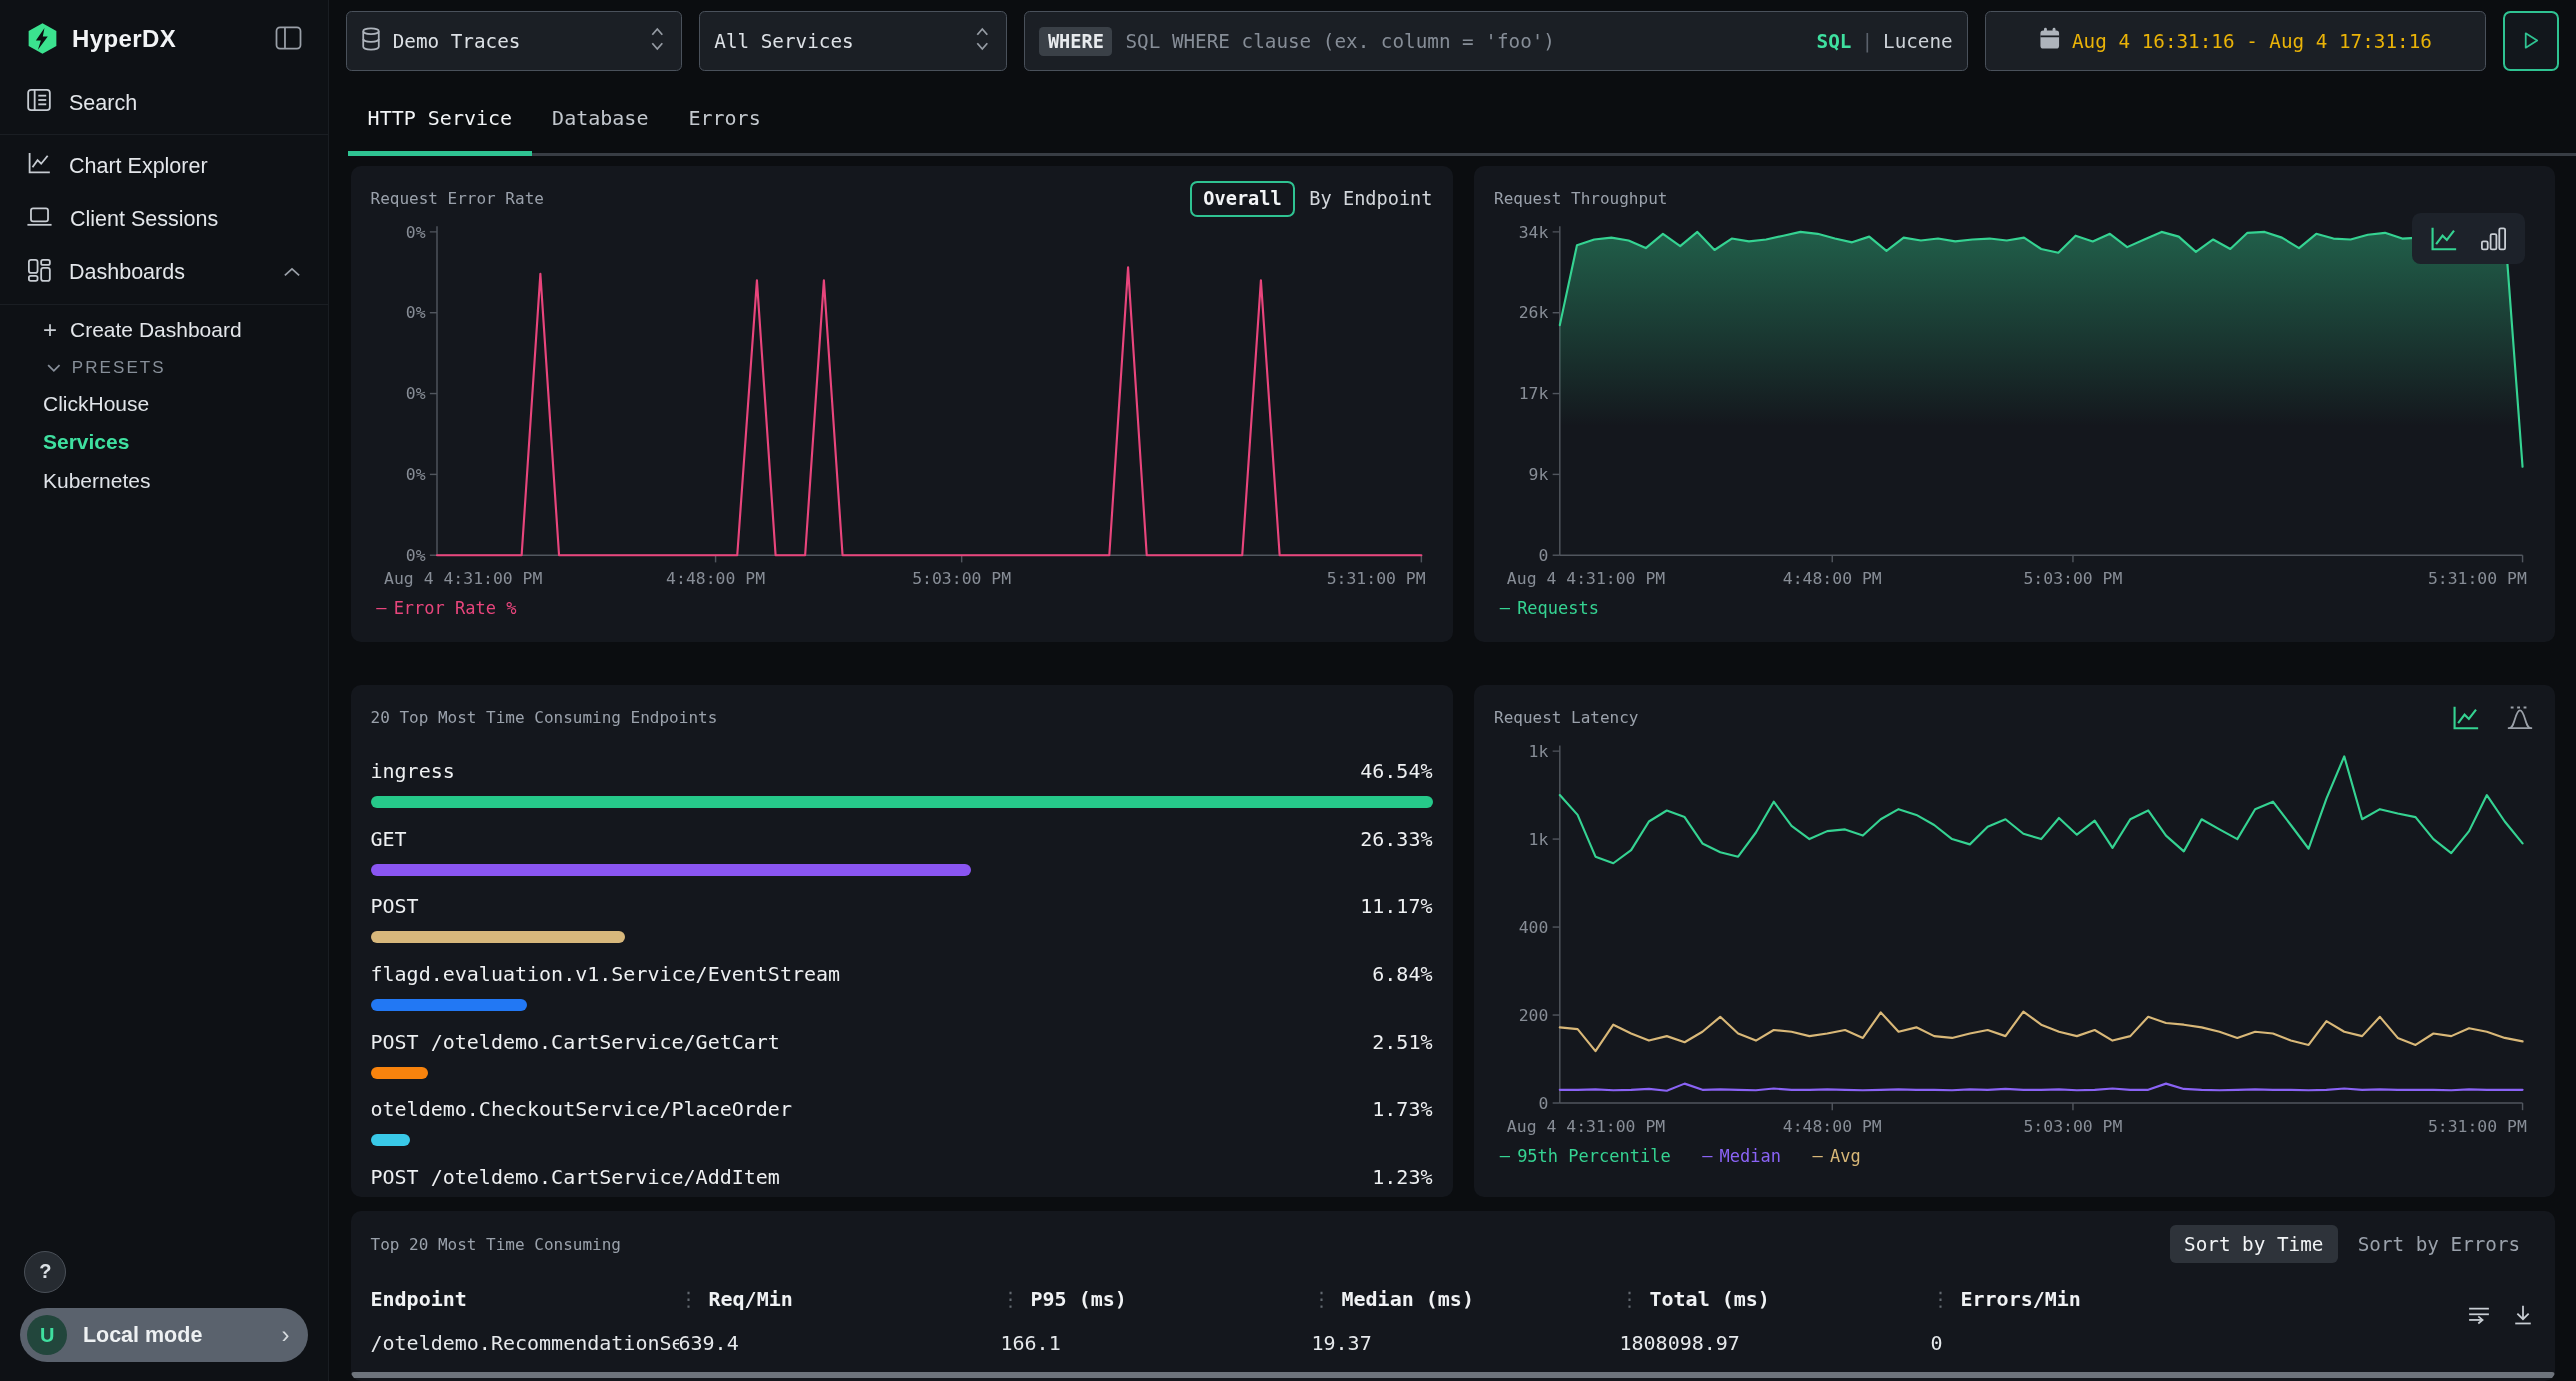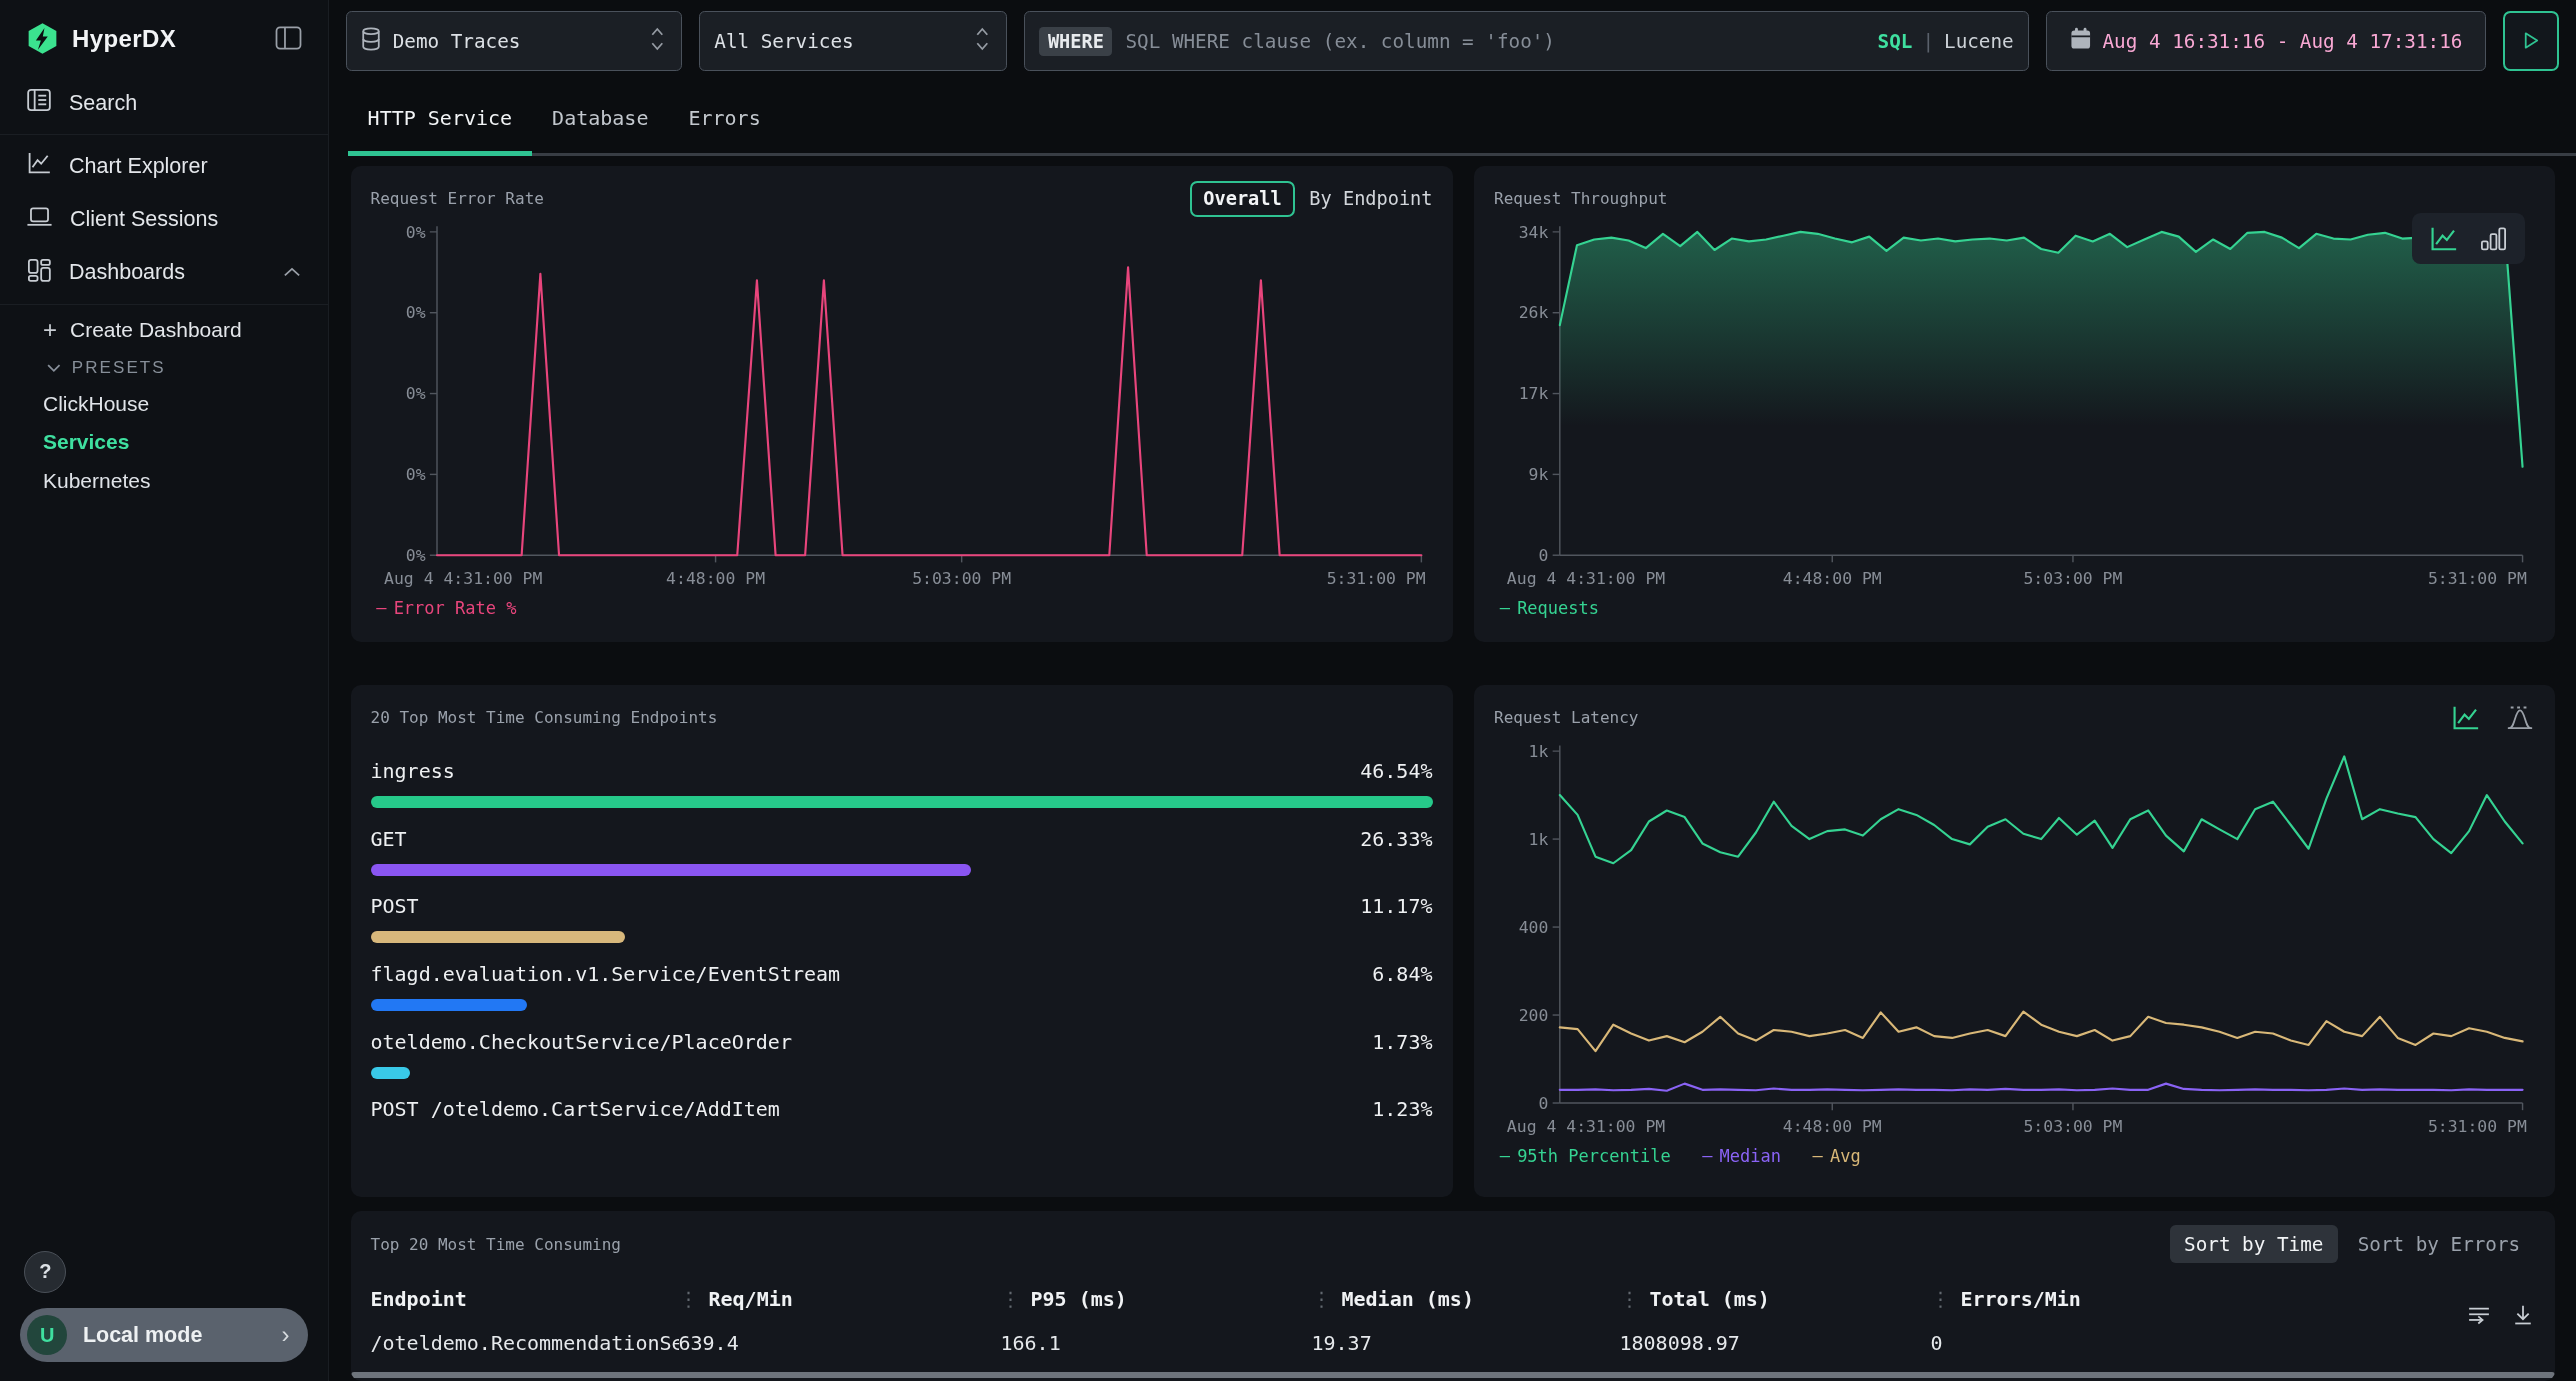--- a/index.html
+++ b/index.html
@@ -39,21 +39,21 @@
   .sel-src { width:336px; } .sel-svc { width:308px; }
   .selectbox .updown { margin-left:auto; }
   .searchbox { flex:1; gap:13px; }
   .where-badge { background:#3a4047; color:#e8ebee; font-weight:bold; font-size:18.6px; padding:4.3px 8.6px; border-radius:4.3px; }
   .searchbox input { flex:1; background:transparent; border:none; outline:none; color:#dde1e6; font-family:"DejaVu Sans Mono",monospace; font-size:19.3px; }
   .searchbox input::placeholder { color:#868d97; }
   .lang { display:flex; gap:10px; align-items:center; font-size:19.3px; }
   .lang .sql { color:#3fe0a0; font-weight:bold; cursor:pointer; }
   .lang .pipe { color:#5a616b; }
   .lang .lucene { color:#cdd2d8; cursor:pointer; }
-  .datebox { width:440px; cursor:pointer; color:#f9a8d4; }
+  .datebox { width:501px; cursor:pointer; color:#eab308; }
   .runbtn { width:56px; height:60px; border:2.1px solid #2fc392; border-radius:7.2px; background:#12171c; display:flex; align-items:center; justify-content:center; cursor:pointer; }
 
   .tabs { display:flex; margin-left:18.6px; border-bottom:3.6px solid #383d44; align-items:flex-end; height:74px; }
   .tab { font-family:"DejaVu Sans Mono",monospace; font-size:20px; color:#c3c8ce; padding:0 20px 21.5px; margin-bottom:-3.6px; border-bottom:5px solid transparent; cursor:pointer; }
   .tab.active { color:#f2f4f6; border-color:#2fc392; }
 
   .content { padding:10px 21.5px 0; }
   .row { display:flex; gap:21.5px; }
   .row2 { margin-top:43px; }
   .panel { background:#14171d; border-radius:10px; padding:13px 20px; position:relative; overflow:hidden; }
@@ -355,20 +355,27 @@
               </div>
               <div class="ep-row">
                 <div class="ep-line">
                   <span>flagd.evaluation.v1.Service/EventStream</span>
                   <span>6.84%</span>
                 </div>
                 <div class="ep-bar" style="width: 14.7%; background: rgb(34, 120, 244);"></div>
               </div>
               <div class="ep-row">
                 <div class="ep-line">
+                  <span>POST /oteldemo.CartService/GetCart</span>
+                  <span>2.51%</span>
+                </div>
+                <div class="ep-bar" style="width: 5.39%; background: rgb(248, 131, 13);"></div>
+              </div>
+              <div class="ep-row">
+                <div class="ep-line">
                   <span>oteldemo.CheckoutService/PlaceOrder</span>
                   <span>1.73%</span>
                 </div>
                 <div class="ep-bar" style="width: 3.72%; background: rgb(57, 201, 232);"></div>
               </div>
               <div class="ep-row">
                 <div class="ep-line">
                   <span>POST /oteldemo.CartService/AddItem</span>
                   <span>1.23%</span>
                 </div>

